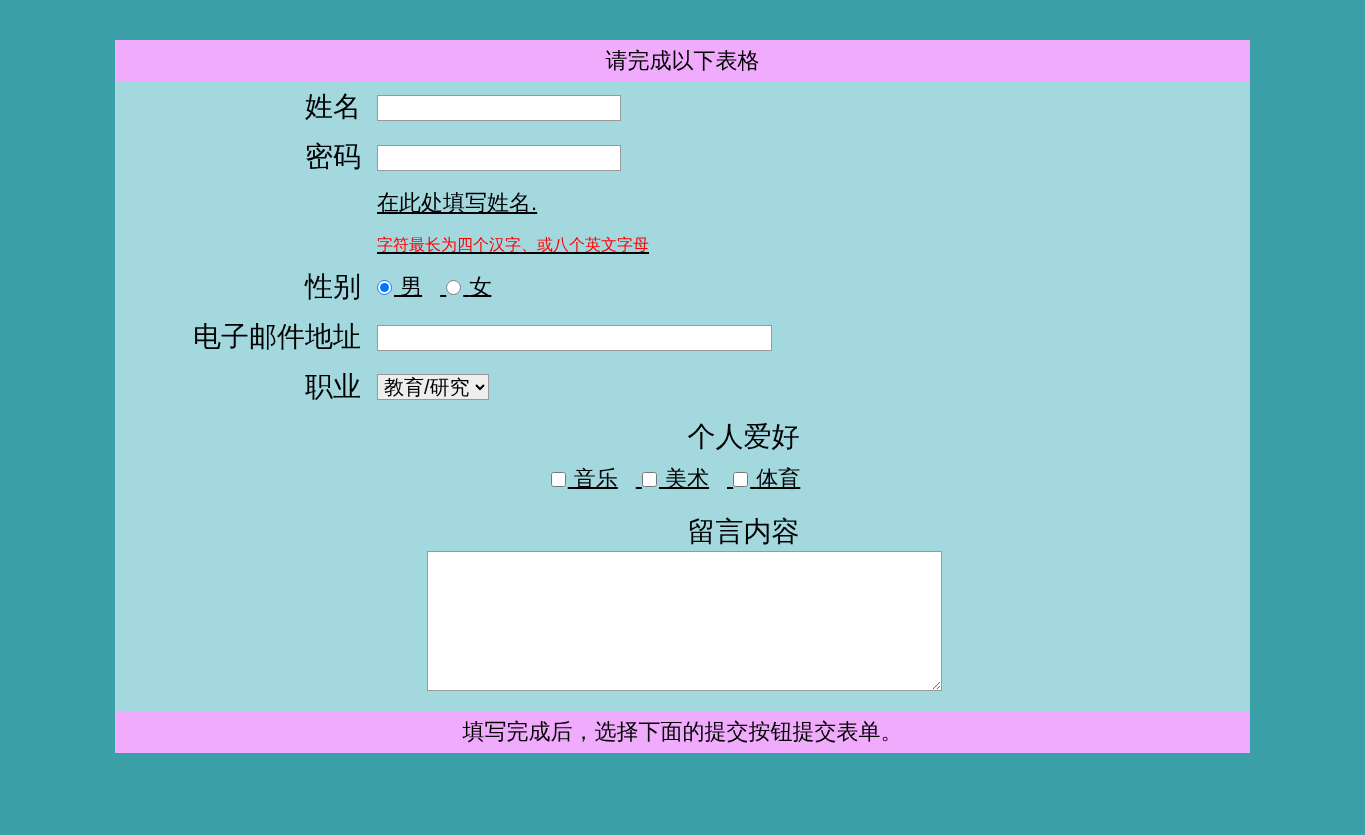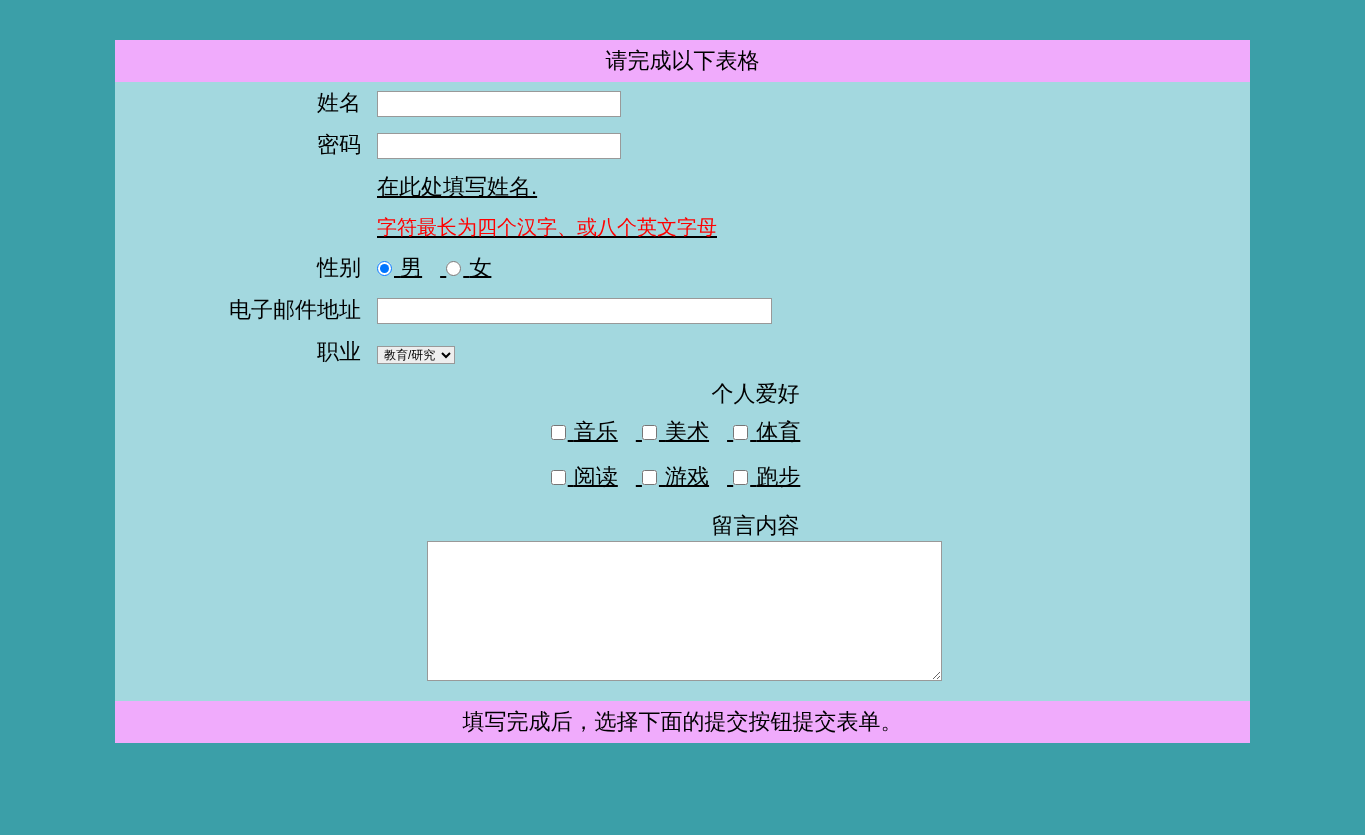--- a/index.html
+++ b/index.html
@@ -28,21 +28,21 @@
     }
     .row {
       display: flex;
       align-items: center;
       padding: 6px 0;
     }
     .lbl {
       width: 258px;
       text-align: right;
       padding-right: 12px;
-      font-size: 22px;
+      font-size: 28px;
     }
     .fld {
       flex: 1;
       text-align: left;
       font-size: 22px;
       padding-left: 4px;
       text-decoration: underline;
     }
     .fld input[type=text], .fld input[type=password] {
       width: 244px;
@@ -54,36 +54,36 @@
     }
     .fld input.email {
       width: 395px;
     }
     .hint {
       color: #000;
       font-size: 22px;
     }
     .hint-red {
       color: #ff0000;
-      font-size: 20px;
+      font-size: 16px;
       margin-top: 14px;
     }
     .rd, .cb {
       width: 15px; height: 15px;
       vertical-align: middle;
       margin-right: 2px;
     }
     .rd-lbl, .cb-lbl {
       vertical-align: middle;
       margin-right: 18px;
       font-size: 22px;
     }
     select {
-      font-size: 12px;
-      height: 18px;
+      font-size: 20px;
+      height: 26px;
       border: 1px solid #999;
       background: #eee;
       padding: 0 2px;
     }
     textarea {
       width: 515px;
       height: 140px;
       border: 1px solid #999;
       background: #fff;
       font-size: 16px;
@@ -172,28 +172,20 @@
     <div class="lbl">个人爱好</div>
     <div class="fld hobby-rows">
       <div>
         <input type="checkbox" class="cb" style="">
         <span class="cb-lbl">音乐</span>
         <input type="checkbox" class="cb" style="">
         <span class="cb-lbl">美术</span>
         <input type="checkbox" class="cb" style="">
         <span class="cb-lbl">体育</span>
       </div>
-      <div>
-        <input type="checkbox" class="cb" style="">
-        <span class="cb-lbl">阅读</span>
-        <input type="checkbox" class="cb" style="">
-        <span class="cb-lbl">游戏</span>
-        <input type="checkbox" class="cb" style="">
-        <span class="cb-lbl">跑步</span>
-      </div>
     </div>
   </div>
 
   <div class="row multiline-row">
     <div class="lbl">留言内容</div>
     <div class="fld">
       <textarea style=""></textarea>
     </div>
   </div>
 

